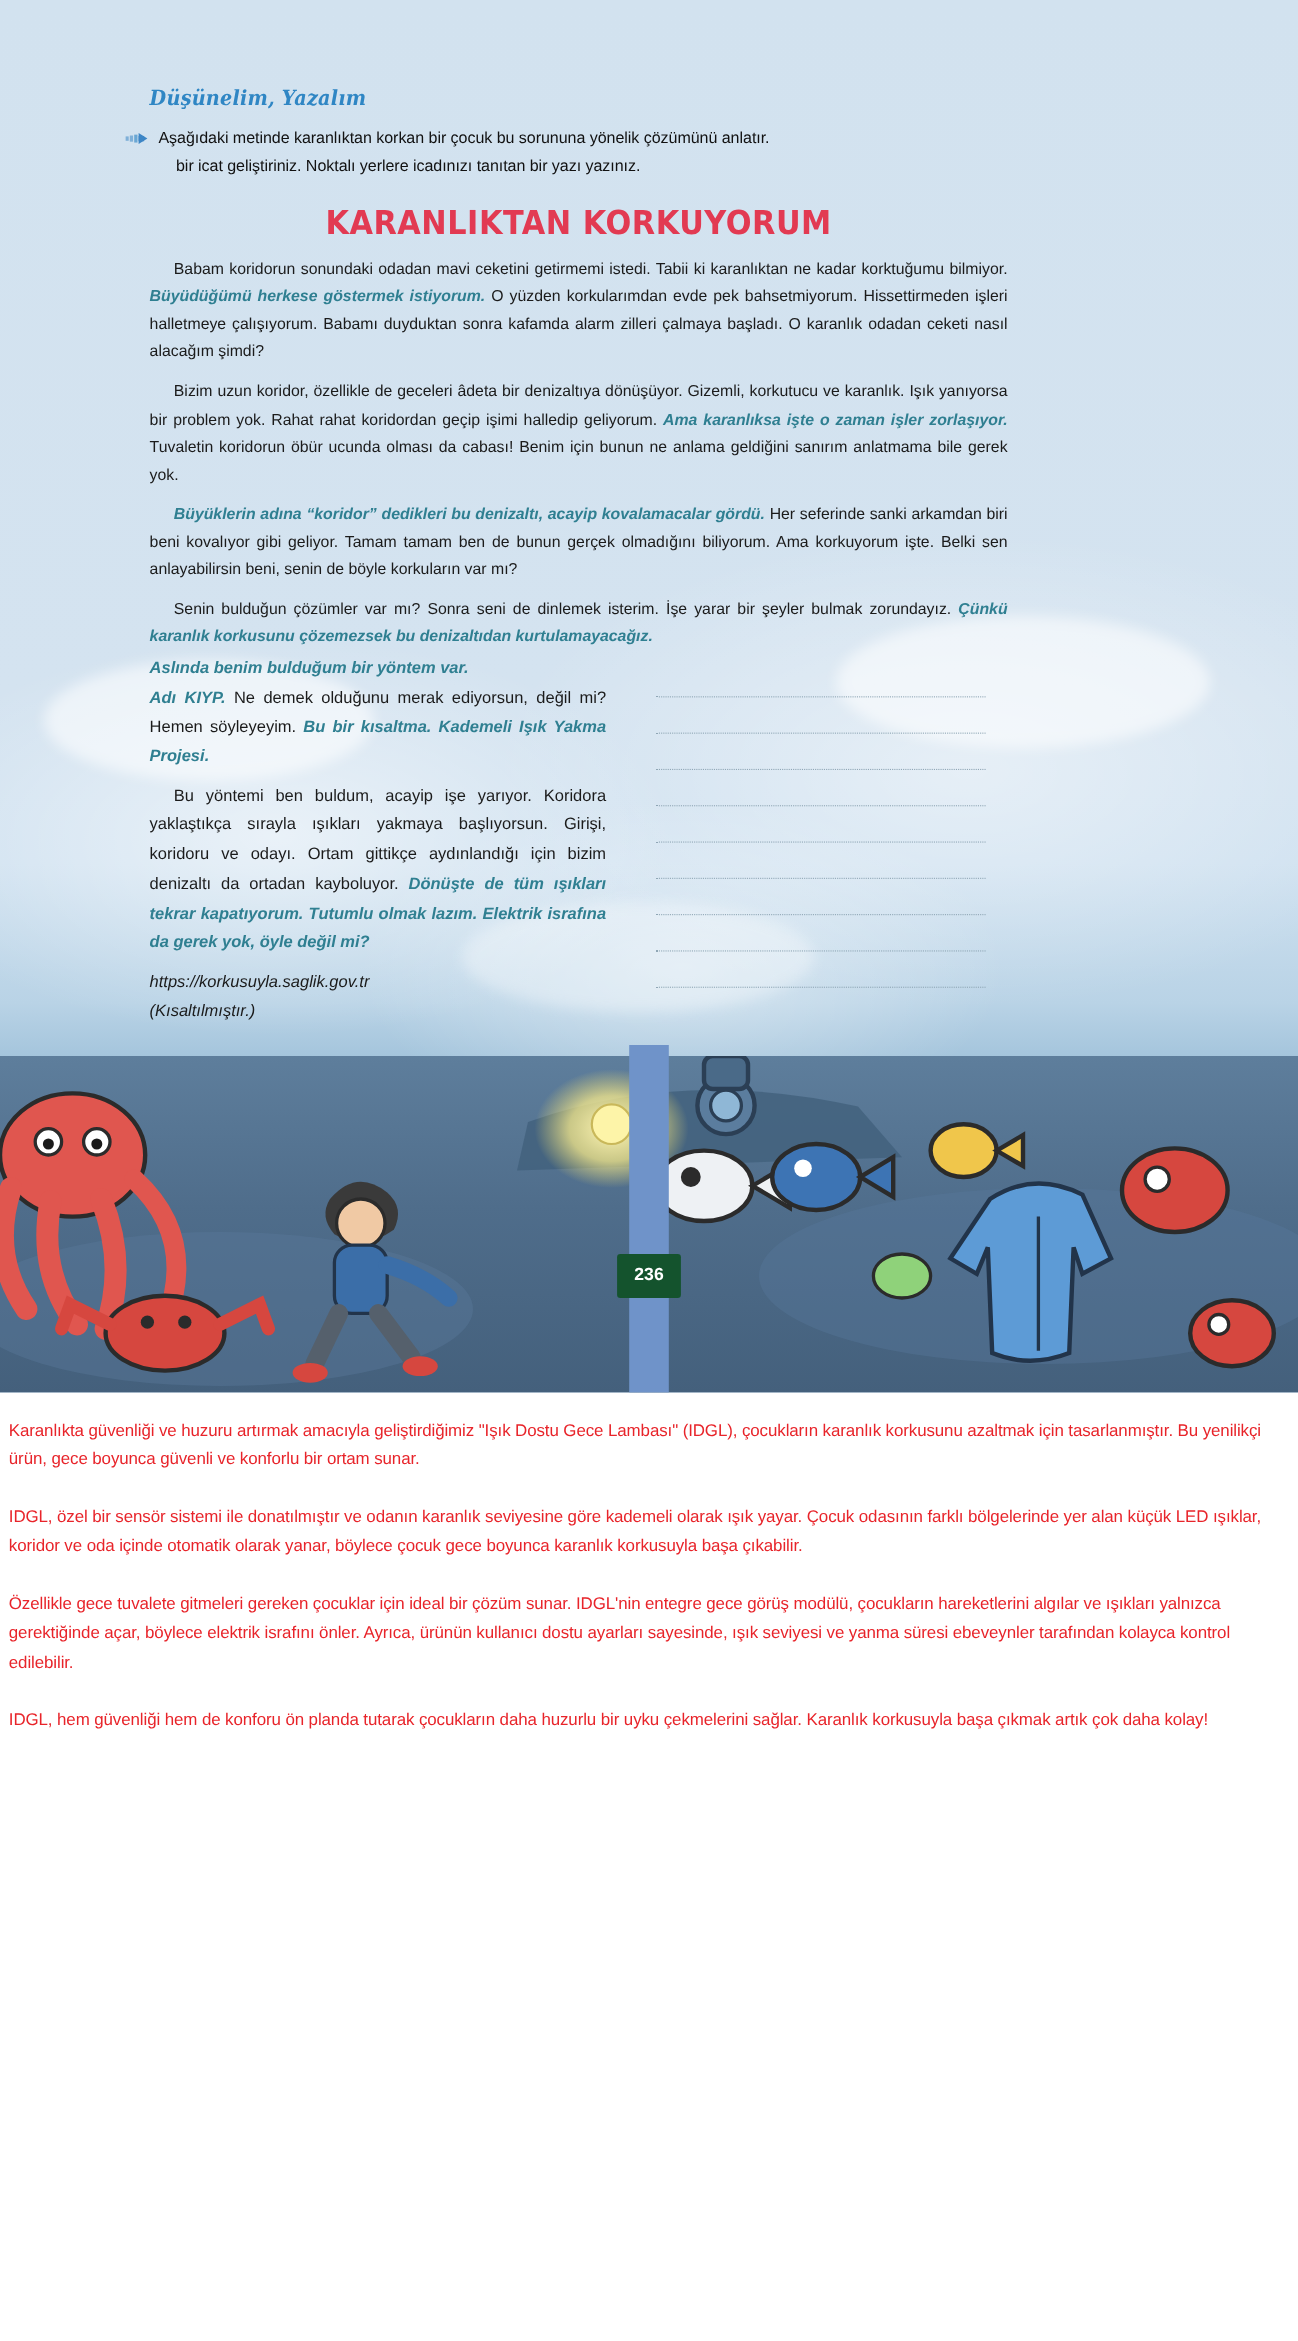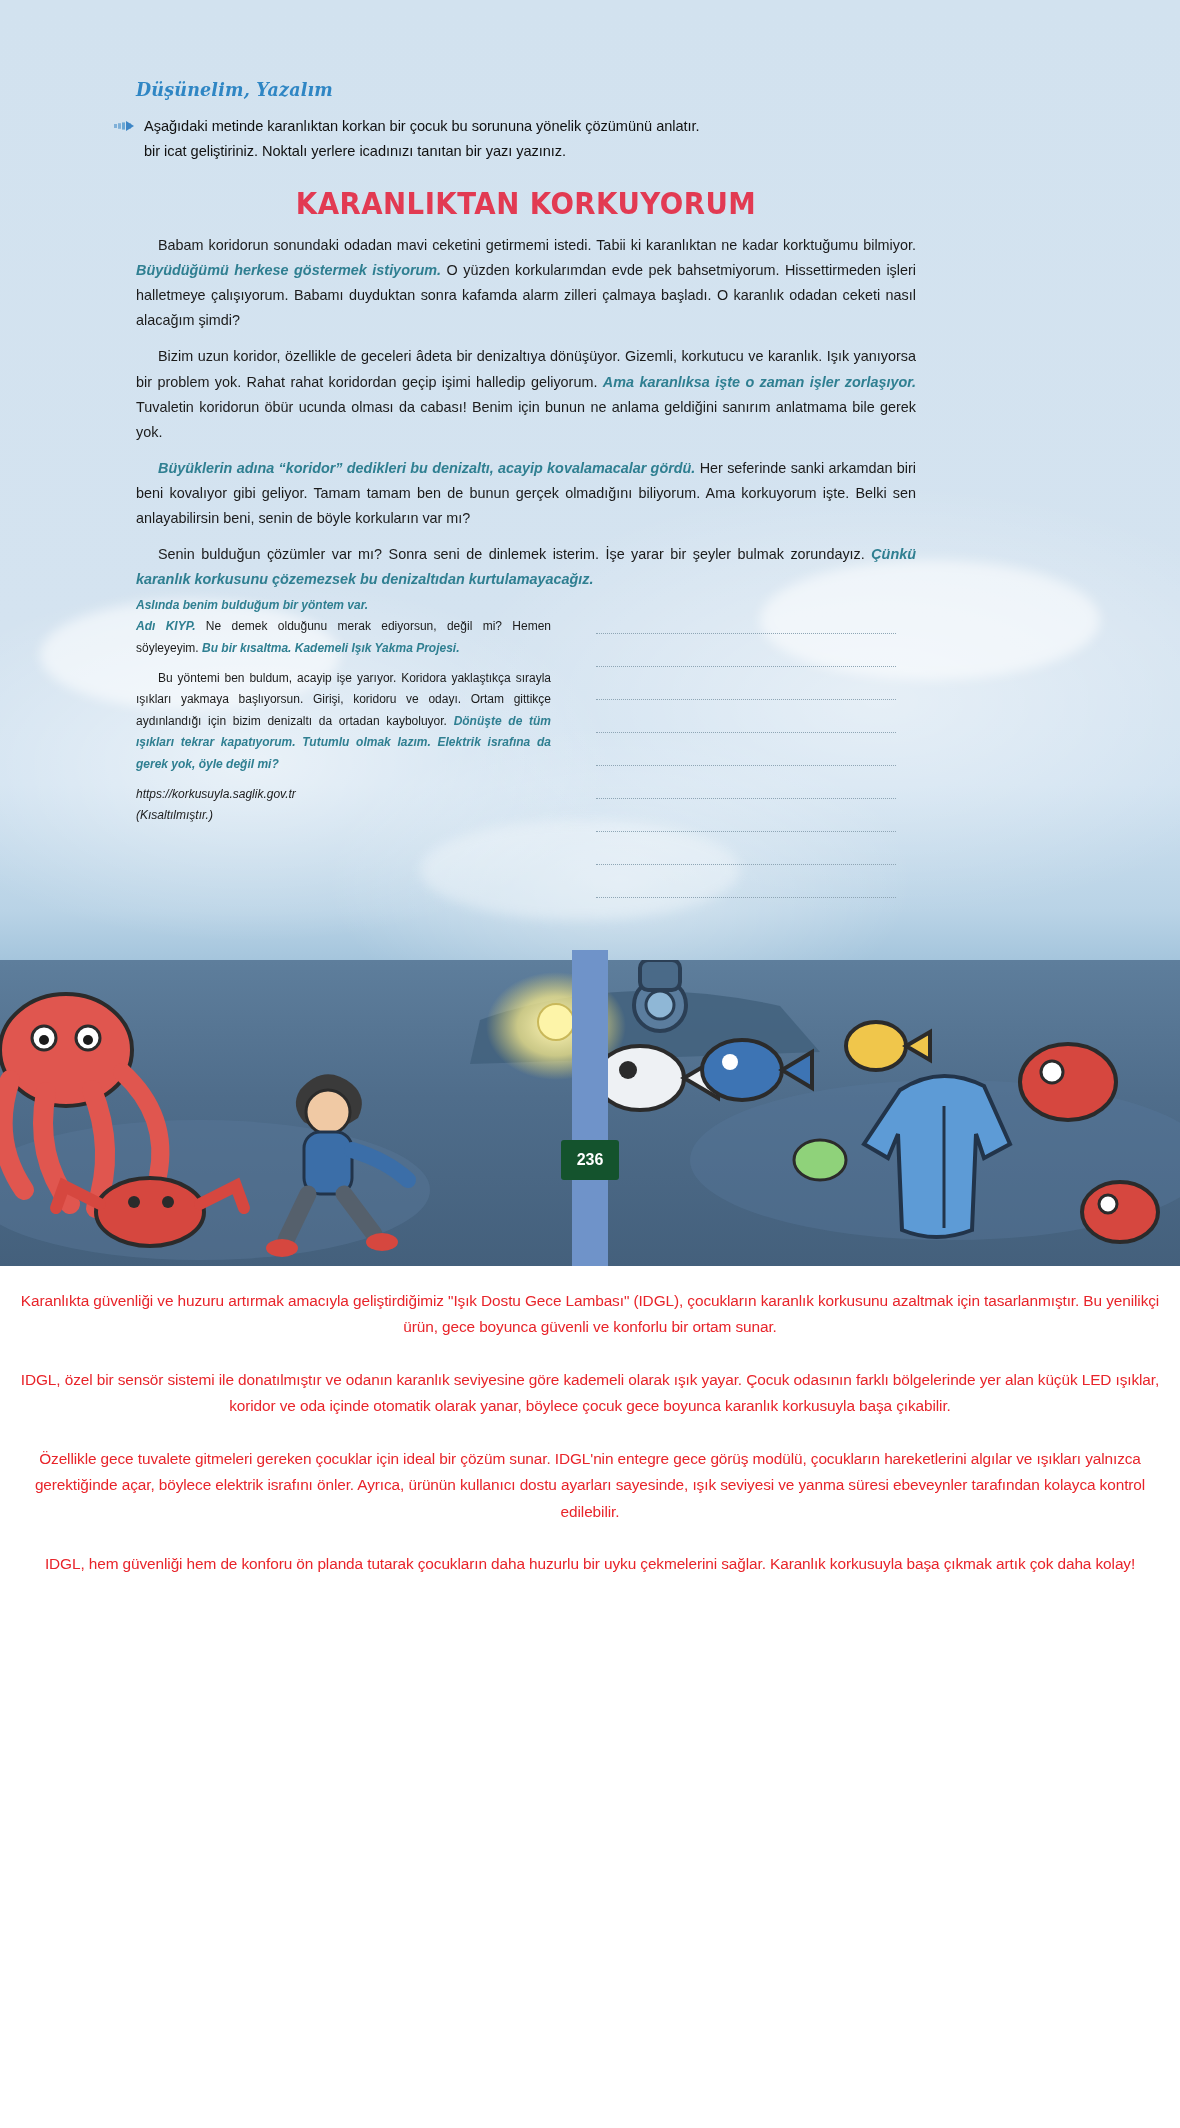--- a/index.html
+++ b/index.html
@@ -53,21 +53,21 @@
     flex:0 0 auto; width:30px; padding-top:5px; margin-left:-22px;
   }
   .arrow svg{ display:block; }
   .instr{
     font-size:14.6px; font-weight:400; line-height:1.72;
     color:#111; margin:0; text-align:left;
     letter-spacing:-.05px;
   }
   .instr .l2, .instr .l3{ display:block; }
   .instr .l2{ padding-left:0; }
-  .instr .l3{ padding-left:0; }
+  .instr .l3{ padding-left:0;margin-left:16px; }
 
   .title{
     text-align:center;
     font-family:"DejaVu Sans", sans-serif;
     font-weight:700;
     color:#e23a52;
     font-size:30px;
     letter-spacing:.5px;
     margin:22px 0 12px 0;
     transform:scaleX(.92);
@@ -85,21 +85,21 @@
 
   
   .lower{
     position:absolute; left:136px; top:595px; width:920px; z-index:5;
     display:flex; gap:30px;
   }
   .lcol{ width:430px; }
   .rcol{ width:300px; padding-top:6px; }
 
   .lcol p{
-    font-size:12px; line-height:1.78; margin:0 15px 9px 0;
+    font-size:15px; line-height:1.78; margin:0 15px 9px 0;
     text-align:justify; color:#1b1b1b;
   }
   .lcol p.ind{ text-indent:22px; }
   .src{
     text-align:right; font-style:italic; font-size:12.6px;
     line-height:1.5; margin:8px 0 0 0; color:#1b1b1b;
   }
   .dotline{
     border-bottom:1.6px dotted #8fa6b5;
     height:33px;
@@ -130,21 +130,20 @@
     width:1180px;
     background:#fff;
   }
   .answer p{
     color:#e8242a;
     font-size:15.4px;
     line-height:1.72;
     margin:0 0 26px 0;
     font-family:"Liberation Sans", sans-serif;
     letter-spacing:-.1px;
-    text-align:center;
   }
   .answer p:last-child{ margin-bottom:0; }
 </style>
 </head>
 <body>
 
 <div id="page">
 
   <div class="bg-sky"></div>
   <div class="cloud" style="left:40px;top:600px;width:300px;height:110px;"></div>

